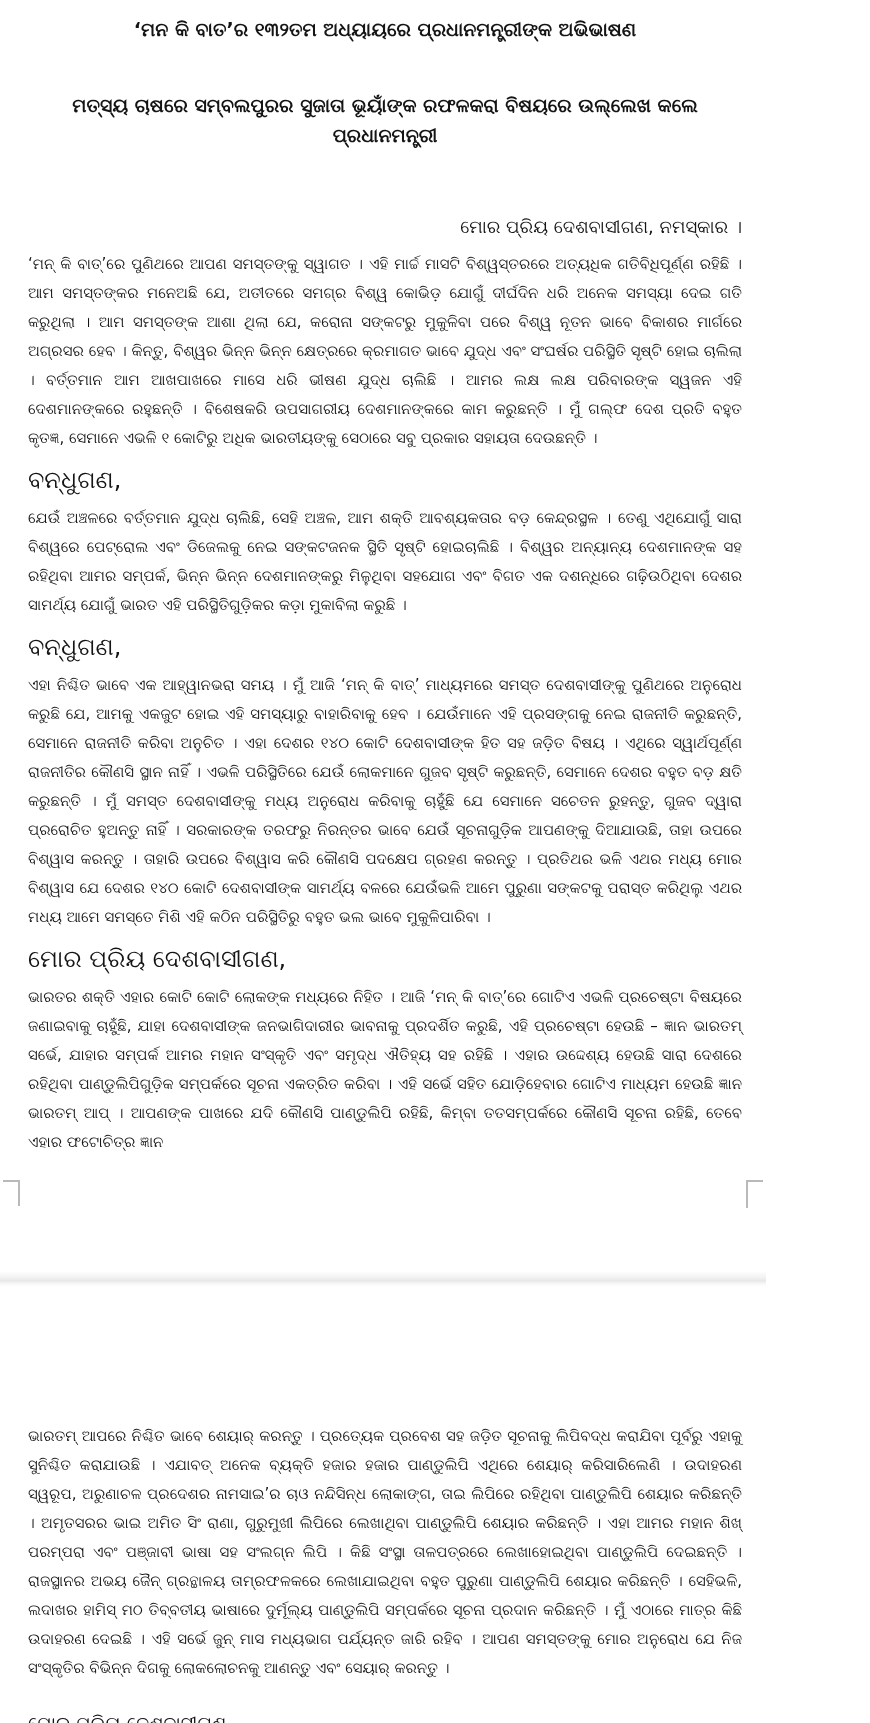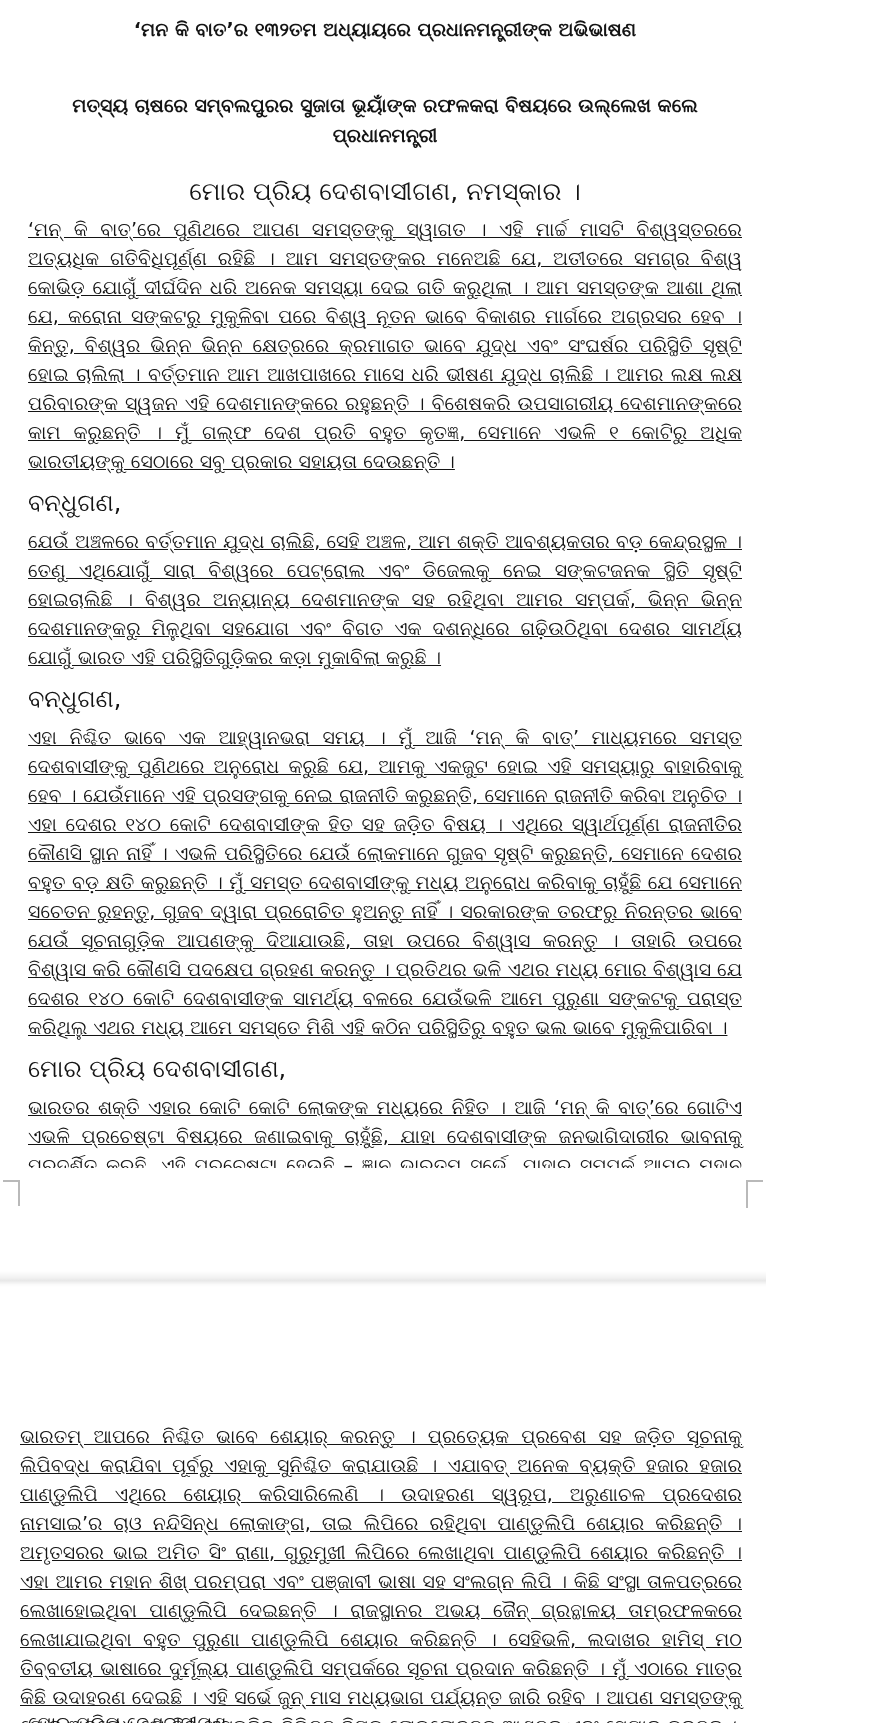--- a/index.html
+++ b/index.html
@@ -29,31 +29,30 @@
     text-align:center;
   }
   .doc-subtitle{
     margin:46px 0 0 0;
     font-size:19px;
     line-height:30px;
     font-weight:bold;
     text-align:center;
   }
   .salutation{
-    margin:27px 0 0 0;
-    font-size:25px;
+    margin:62px 0 0 0;
+    font-size:18px;
     line-height:29px;
-    text-align:center;
+    text-align:right;
   }
   p.body-para{
     margin:9px 0 0 0;
-    font-size:19px;
+    font-size:15px;
     line-height:29px;
     text-align:justify;
-    text-decoration:underline;
   }
   p.mini-heading{
     margin:13px 0 0 0;
     font-size:24px;
     line-height:29px;
     text-align:left;
   }
   
   .corner{position:absolute;}
   .corner-tl{
@@ -85,21 +84,21 @@
     position:absolute;
     left:818px; top:1342px;
     font-size:18px;
     line-height:22px;
     color:#8f8f8f;
     font-family:"DejaVu Sans", sans-serif;
   }
   .sheet2{
     position:absolute;
     top:1422px; left:0; right:0;
-    padding:0 24px 0 20px;
+    padding:0 24px 0 28px;
     box-sizing:border-box;
   }
   .sheet2 p.body-para{margin:0;}
   .clipped-line{
     position:absolute;
     left:28px; top:1709px;
     font-size:19px;
     line-height:29px;
     white-space:nowrap;
   }

